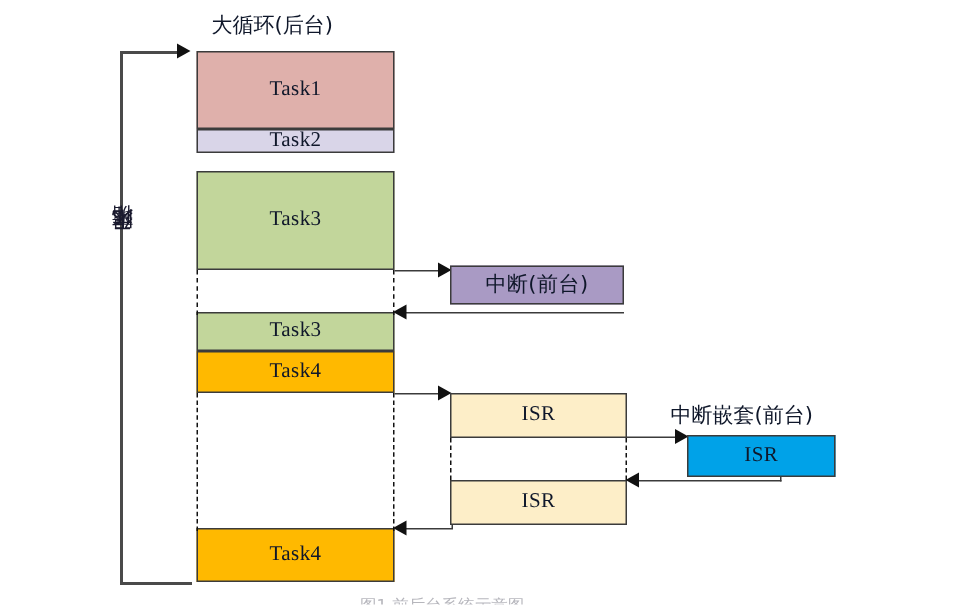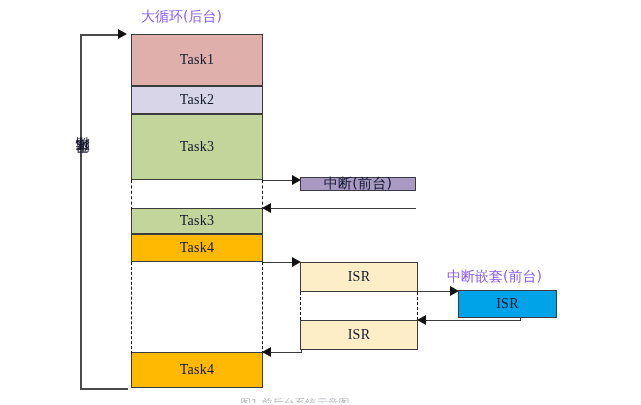--- a/index.html
+++ b/index.html
@@ -22,21 +22,21 @@
     color:#0f172a;
     letter-spacing:.3px;
     white-space:nowrap;
   }
   .cjk{font-family:"DejaVu Sans","Liberation Sans",sans-serif;font-size:14px;}
 
   .label{
     position:absolute;
     font-family:"DejaVu Sans","Liberation Sans",sans-serif;
     font-size:14px;
-    color:#8b5cf6;
+    color:#0f172a;
     white-space:nowrap;
   }
 
   
   .hline{position:absolute;height:0;border-top:1px solid #3b3b3b;}
   .vline{position:absolute;width:0;border-left:1px solid #3b3b3b;}
   .vdash{position:absolute;width:0;border-left:1px dashed #111;}
   .thickv{position:absolute;width:0;border-left:2px solid #4a4a4a;}
   .thickh{position:absolute;height:0;border-top:2px solid #4a4a4a;}
 
@@ -88,21 +88,21 @@
   <div class="arr-r" style="left:118px;top:29px;"></div>
   <div class="thickv" style="left:80px;top:34px;height:354px;"></div>
   <div class="thickh" style="left:80px;top:388px;width:48px;"></div>
 
   <div class="vlabel" style="left:73px;top:160px;">无限循环</div>
 
   <div class="box" style="left:131px;top:34px;width:132px;height:52px;background:#dfb0ab;">
     <span>Task1</span>
   </div>
 
-  <div class="box" style="left:131px;top:86px;width:132px;height:28px;background:#d9d5e8;">
+  <div class="box" style="left:131px;top:86px;width:132px;height:16px;background:#d9d5e8;">
     <span>Task2</span>
   </div>
 
   <div class="box" style="left:131px;top:114px;width:132px;height:66px;background:#c2d69b;">
     <span>Task3</span>
   </div>
 
   <div class="box" style="left:131px;top:180px;width:132px;height:28px;background:#ffffff;border:none;"></div>
 
   <div class="box" style="left:131px;top:208px;width:132px;height:26px;background:#c2d69b;">
@@ -120,21 +120,21 @@
   </div>
 
   <div class="vdash" style="left:131px;top:180px;height:30px;"></div>
   <div class="vdash" style="left:262px;top:180px;height:30px;"></div>
   <div class="vdash" style="left:131px;top:262px;height:92px;"></div>
   <div class="vdash" style="left:262px;top:262px;height:92px;"></div>
 
   <div class="hline" style="left:263px;top:180px;width:35px;"></div>
   <div class="arr-r" style="left:292px;top:175px;"></div>
 
-  <div class="box cjk" style="left:300px;top:177px;width:116px;height:14px;background:#a99ac4;">
+  <div class="box cjk" style="left:300px;top:177px;width:116px;height:26px;background:#a99ac4;">
     <span>中断(前台)</span>
   </div>
 
   <div class="hline" style="left:266px;top:208px;width:150px;"></div>
   <div class="arr-l" style="left:262px;top:203px;"></div>
 
   <div class="hline" style="left:263px;top:262px;width:35px;"></div>
   <div class="arr-r" style="left:292px;top:257px;"></div>
 
   <div class="box" style="left:300px;top:262px;width:118px;height:30px;background:#fdeec8;">

